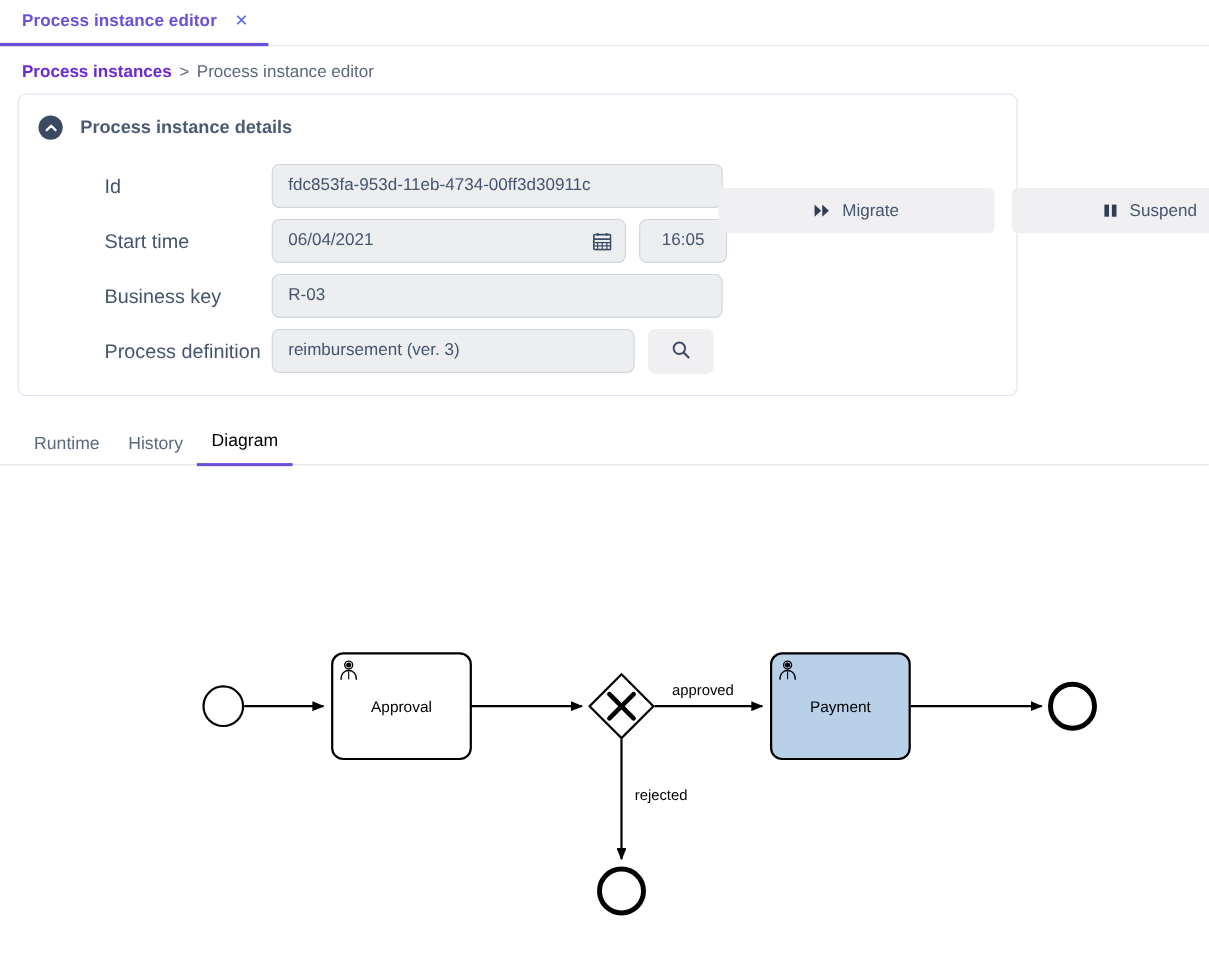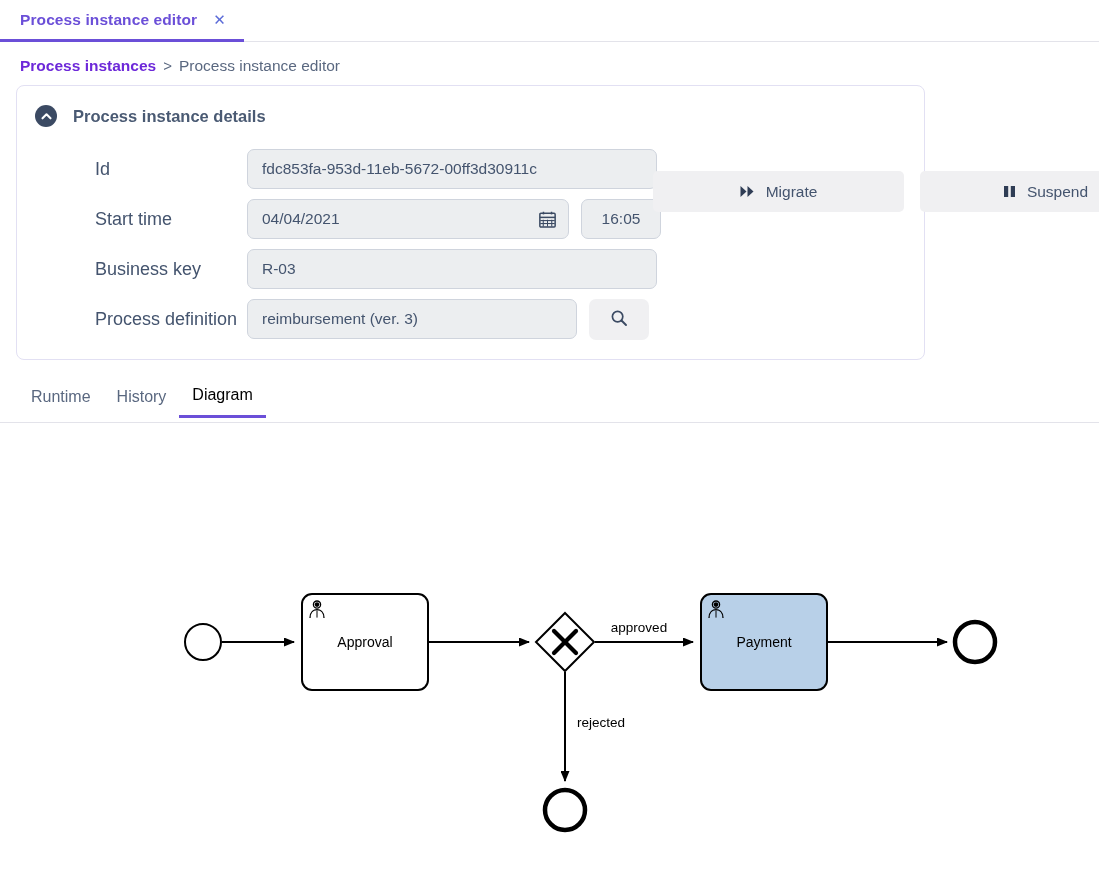--- a/index.html
+++ b/index.html
@@ -175,21 +175,21 @@
   }
   .action-btn .bi { display: flex; align-items: center; color: #2f3d55; }
 
   
   .sectiontabs {
     position: absolute;
     left: 0; top: 378px;
     width: 1099px;
     height: 45px;
     display: flex;
-    align-items: center;
+    align-items: flex-end;
     padding-left: 18px;
     border-bottom: 1px solid #e3e3ea;
   }
   .stab {
     padding: 0 13px 11px 13px;
     font-size: 16px;
     color: #5a6880;
     cursor: pointer;
     position: relative;
     top: 2px;
@@ -242,27 +242,27 @@
         <path d="M2.5 8.3 L6.5 4.3 L10.5 8.3" stroke="#ffffff" stroke-width="2.1" fill="none" stroke-linecap="round" stroke-linejoin="round"></path>
       </svg>
     </span>
     <span class="card-title">Process instance details</span>
   </div>
 
   <div class="form">
 
     <div class="form-row">
       <span class="form-label">Id</span>
-      <div class="field field-id">fdc853fa-953d-11eb-5672-00ff3d30911c</div>
+      <div class="field field-id">fdc853fa-953d-11eb-4734-00ff3d30911c</div>
     </div>
 
     <div class="form-row">
       <span class="form-label">Start time</span>
       <div class="field field-date">
-        <span>04/04/2021</span>
+        <span>06/04/2021</span>
         <span class="cal-icon">
           <svg width="17" height="17" viewBox="0 0 16 16" aria-hidden="true">
             <rect x="0.8" y="2.2" width="14.4" height="12.8" rx="1" fill="none" stroke="#3b4a63" stroke-width="1.4"></rect>
             <line x1="0.8" y1="6" x2="15.2" y2="6" stroke="#3b4a63" stroke-width="1.4"></line>
             <line x1="4.2" y1="0.7" x2="4.2" y2="3.2" stroke="#3b4a63" stroke-width="1.4"></line>
             <line x1="11.8" y1="0.7" x2="11.8" y2="3.2" stroke="#3b4a63" stroke-width="1.4"></line>
             <line x1="4" y1="8.2" x2="4" y2="14.6" stroke="#3b4a63" stroke-width="1"></line>
             <line x1="8" y1="8.2" x2="8" y2="14.6" stroke="#3b4a63" stroke-width="1"></line>
             <line x1="12" y1="8.2" x2="12" y2="14.6" stroke="#3b4a63" stroke-width="1"></line>
             <line x1="1.2" y1="9" x2="14.8" y2="9" stroke="#3b4a63" stroke-width="1"></line>

